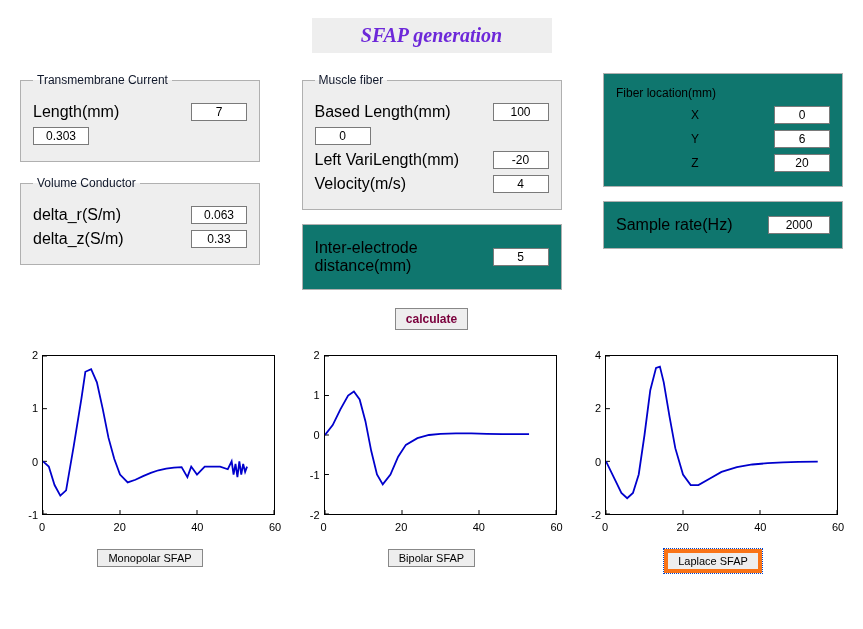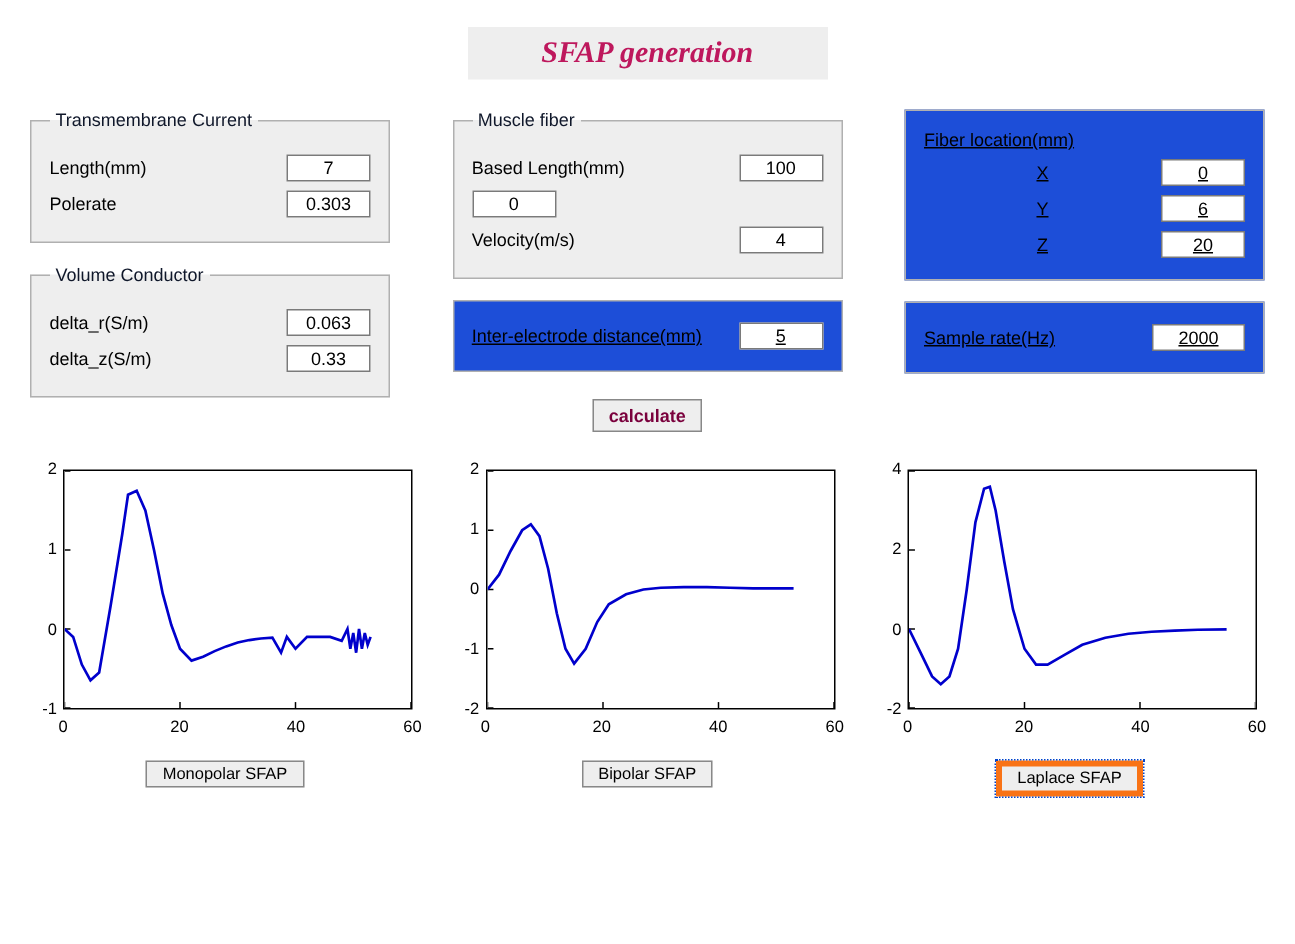--- a/index.html
+++ b/index.html
@@ -15,21 +15,21 @@
     margin: 8px auto 20px auto;
     background: #eeeeee;
     text-align: center;
     padding: 6px 0;
   }
   .title-text {
     font-family: "Times New Roman", Times, serif;
     font-style: italic;
     font-weight: bold;
     font-size: 20px;
-    color: #be185d;
+    color: #6d28d9;
   }
   .panels-row {
     display: flex;
     justify-content: space-between;
     align-items: flex-start;
     margin-bottom: 10px;
   }
   .col {
     display: flex;
     flex-direction: column;
@@ -52,40 +52,39 @@
     color: #0f172a;
   }
   .field-row {
     display: flex;
     justify-content: space-between;
     align-items: center;
     margin: 6px 0;
   }
   .field-row .lbl {
     flex: 1;
-    font-size: 12px;
+    font-size: 16px;
   }
   .center-lbl { text-align: center; flex: 1; }
   .field-input {
     width: 50px;
     text-align: center;
     font-size: 12px;
     padding: 1px 2px;
     border: 1px solid #7a7a7a;
     background: #fff;
     font-family: inherit;
   }
   .flat-panel {
     border: 1px solid #b0b0b0;
-    background: #1d4ed8;
+    background: #0f766e;
     padding: 8px 12px;
     width: 100%;
     box-sizing: border-box;
     margin-bottom: 14px;
-    text-decoration: underline;
   }
   .section-label {
     font-size: 12px;
     margin: 4px 0 6px 0;
   }
   .btn-row {
     display: flex;
     justify-content: flex-start;
     margin: 4px 0 10px 0;
   }
@@ -167,21 +166,20 @@
 <div class="panels-row">
 
   <div class="col left">
     <fieldset class="group">
       <legend>Transmembrane Current</legend>
       <div class="field-row">
         <span class="lbl">Length(mm)</span>
         <input class="field-input" value="7" style="">
       </div>
       <div class="field-row">
-        <span class="lbl">Polerate</span>
         <input class="field-input" value="0.303" style="">
       </div>
     </fieldset>
 
     <fieldset class="group">
       <legend>Volume Conductor</legend>
       <div class="field-row">
         <span class="lbl">delta_r(S/m)</span>
         <input class="field-input" value="0.063" style="">
       </div>
@@ -194,20 +192,24 @@
 
   <div class="col mid">
     <fieldset class="group">
       <legend>Muscle fiber</legend>
       <div class="field-row">
         <span class="lbl">Based Length(mm)</span>
         <input class="field-input" value="100" style="">
       </div>
       <div class="field-row">
         <input class="field-input" value="0" style="">
+      </div>
+      <div class="field-row">
+        <span class="lbl">Left VariLength(mm)</span>
+        <input class="field-input" value="-20" style="">
       </div>
       <div class="field-row">
         <span class="lbl">Velocity(m/s)</span>
         <input class="field-input" value="4" style="">
       </div>
     </fieldset>
 
     <div class="flat-panel">
       <div class="field-row">
         <span class="lbl">Inter-electrode distance(mm)</span>

